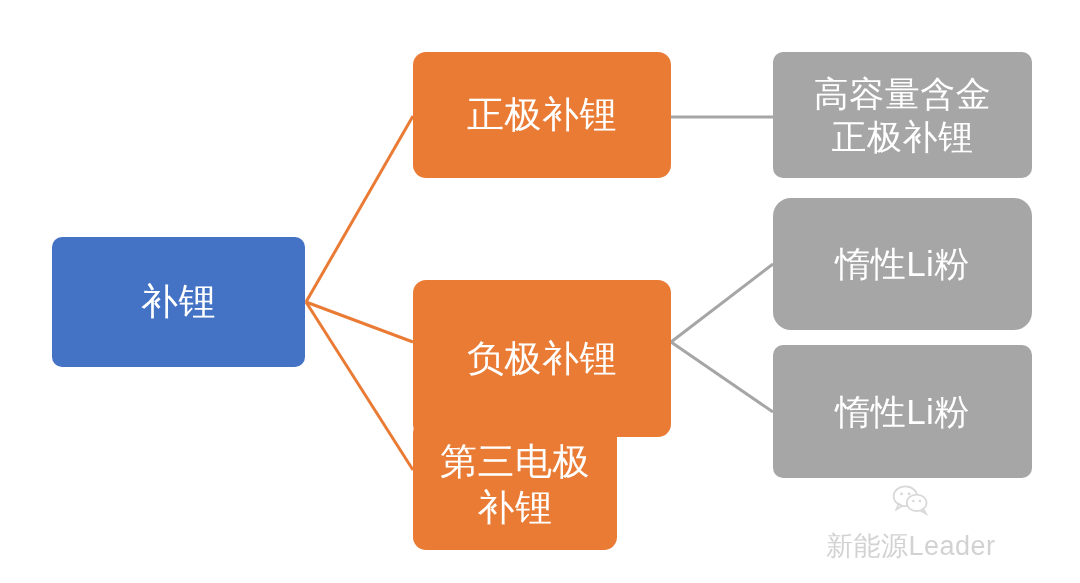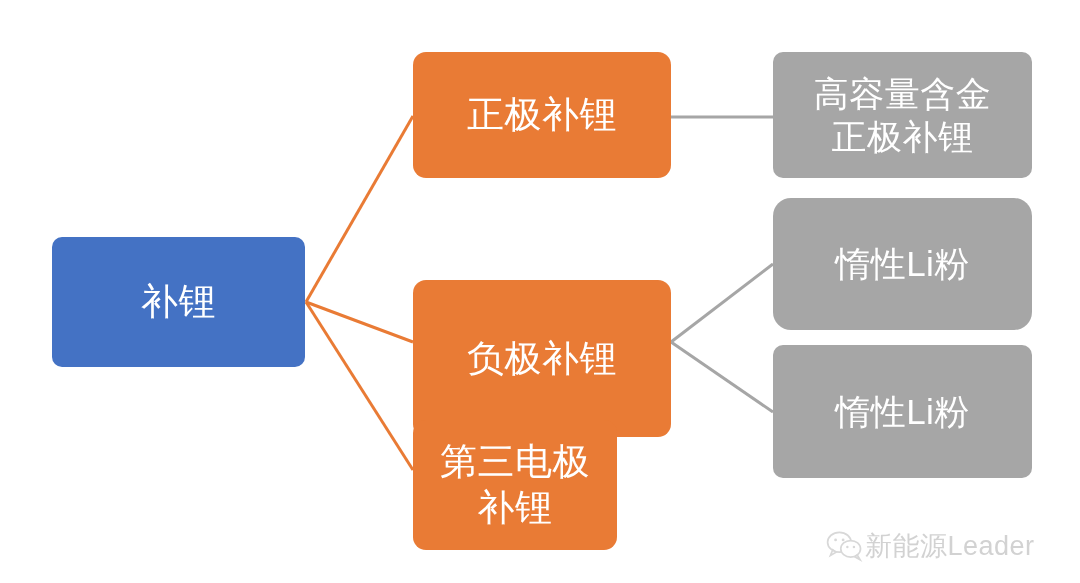--- a/index.html
+++ b/index.html
@@ -67,25 +67,26 @@
 
   
   #node-metal-oxide  { left: 773px; top: 52px;  width: 259px; height: 126px; }
   #node-li-powder    { left: 773px; top: 198px; width: 259px; height: 132px; border-radius: 18px; }
   #node-li-foil      { left: 773px; top: 345px; width: 259px; height: 133px; }
 
   
   #watermark {
     position: absolute;
     left: 826px;
-    top: 528px;
+    top: 484px;
     display: flex;
     align-items: center;
-    gap: 1px;
+    gap: 12px;
     z-index: 3;
+    flex-direction: column;
   }
   #watermark .wm-text {
     font-size: 27px;
     color: #d2d2d2;
     letter-spacing: 0.5px;
     white-space: nowrap;
   }
   #watermark .wm-icon {
     display: block;
     width: 38px;

